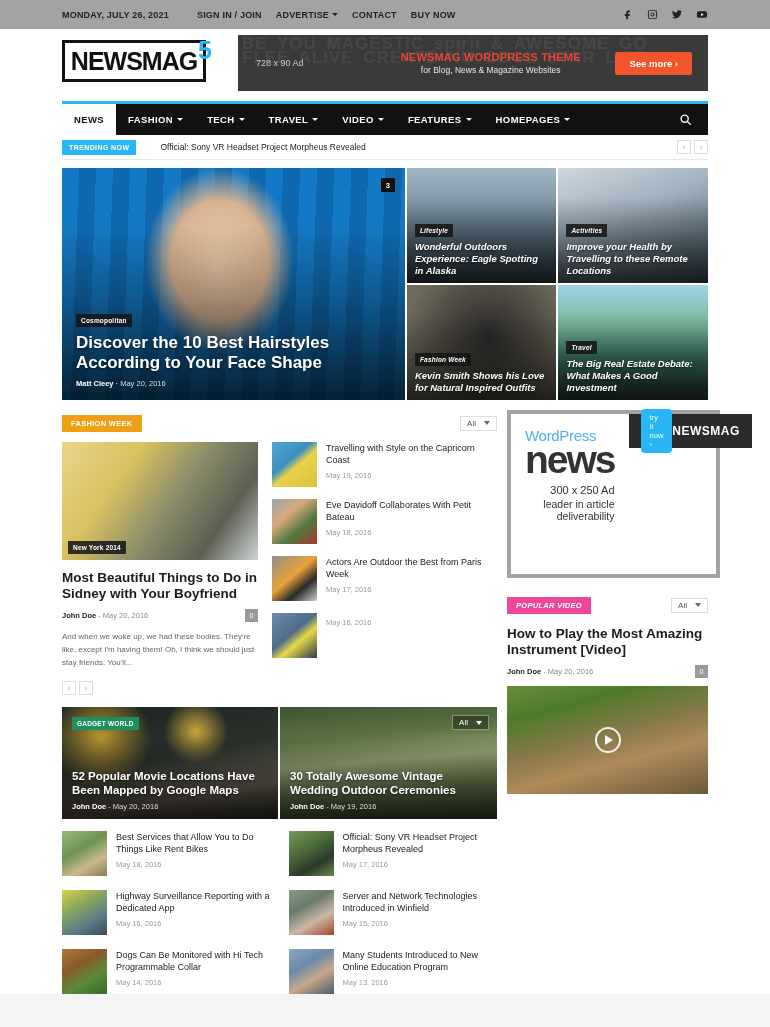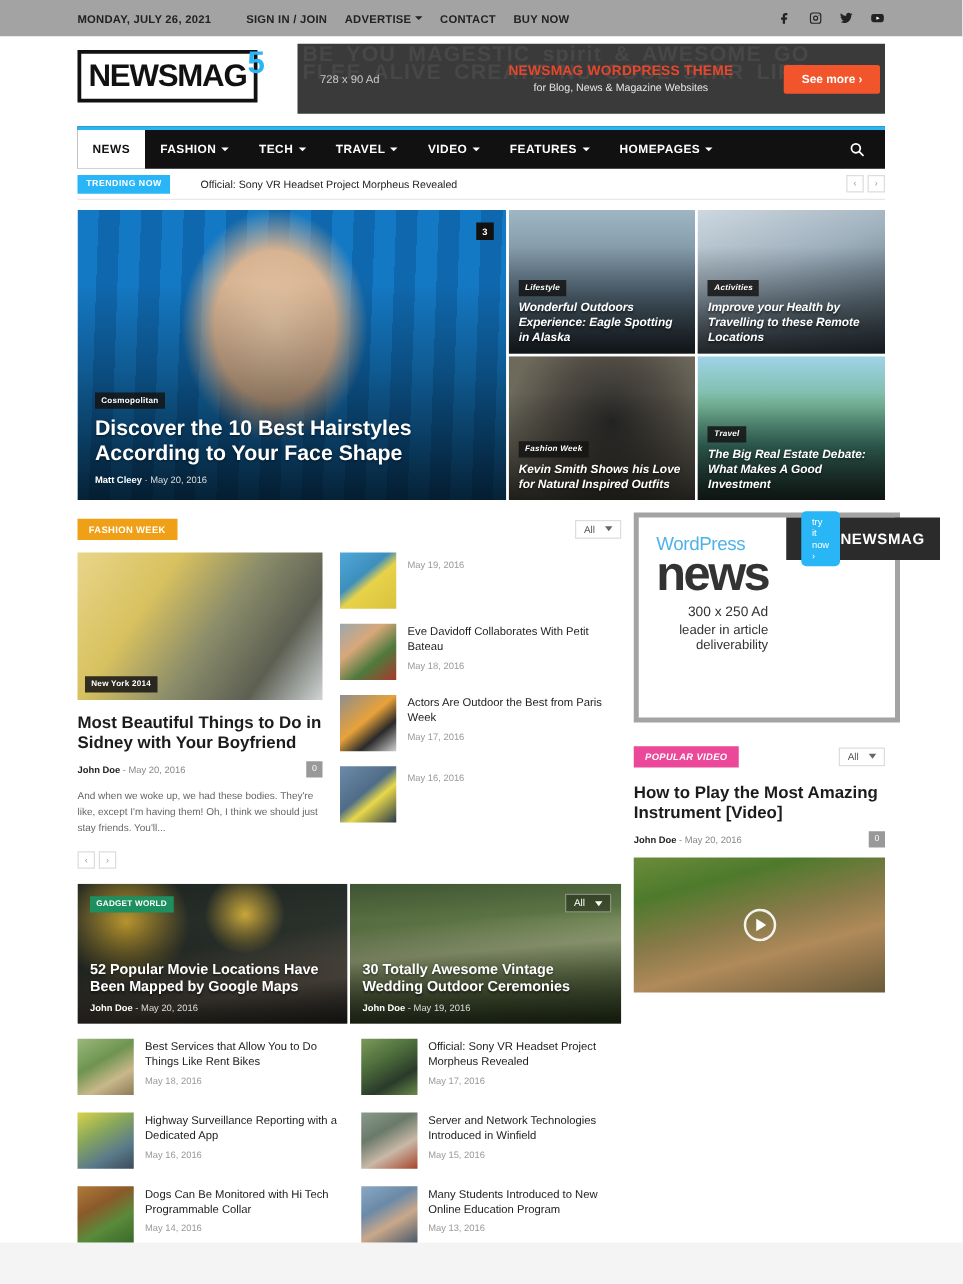--- a/index.html
+++ b/index.html
@@ -25,21 +25,21 @@
   .logo-wrap { position: relative; width: 150px; height: 46px; }
   .logo-box { position: absolute; left: 0; top: 0; width: 144px; height: 42px; border: 3px solid #111; display: flex; align-items: center; justify-content: center; background: #fff; }
   .logo-text { font-size: 25px; font-weight: bold; letter-spacing: -1px; color: #111; font-family: "Liberation Sans", sans-serif; }
   .logo-five { position: absolute; right: 0; top: -4px; font-size: 25px; font-weight: bold; color: #29b6f6; }
   .ad728 { margin-left: auto; width: 470px; height: 56px; background: #3a3a3a; position: relative; overflow: hidden; display: flex; align-items: center; }
   .ad-ghost { position: absolute; inset: 0; color: rgba(255,255,255,.07); font-size: 17px; font-weight: bold; line-height: 14px; letter-spacing: 1px; padding: 2px 4px; word-spacing: 4px; overflow: hidden; }
   .ad-size { position: relative; font-size: 9px; color: #c9c9c9; margin-left: 18px; width: 110px; }
   .ad-mid { position: relative; text-align: center; flex: 1; }
   .ad-mid .t1 { color: #e8472b; font-size: 11px; font-weight: bold; letter-spacing: .2px; }
   .ad-mid .t2 { color: #e6e6e6; font-size: 8.5px; margin-top: 2px; }
-  .ad-btn { position: relative; background: #f2552c; color: #fff; font-size: 9.5px; font-weight: bold; padding: 6px 14px; margin-right: 4px; border-radius: 2px; }
+  .ad-btn { position: relative; background: #f2552c; color: #fff; font-size: 9.5px; font-weight: bold; padding: 6px 14px; margin-right: 16px; border-radius: 2px; }
 
   
   .navwrap { padding: 0 62px; }
   .nav { background: #111; height: 34px; display: flex; align-items: stretch; border-top: 3px solid #29b6f6; }
   .nav-item { display: flex; align-items: center; gap: 4px; padding: 0 12px; color: #fff; font-size: 9.5px; font-weight: bold; letter-spacing: .4px; text-transform: uppercase; }
   .nav-item.active { background: #fff; color: #111; }
   .nav-caret { width: 0; height: 0; border-left: 3px solid transparent; border-right: 3px solid transparent; border-top: 3px solid #fff; }
   .nav-search { margin-left: auto; display: flex; align-items: center; padding: 0 16px; }
 
   
@@ -319,20 +319,21 @@
             <span>May 20, 2016</span>
             <span class="ccount">0</span>
           </div>
           <div class="excerpt">And when we woke up, we had these bodies. They're like, except I'm having them! Oh, I think we should just stay friends. You'll...</div>
         </div>
 
         <div class="fw-right">
           <div class="small-item">
             <div class="small-thumb" style="background:linear-gradient(140deg,#4fa8d8 0%,#3d8fbd 40%,#e8d24a 55%,#d9c23c 100%)"></div>
             <div>
+              <div class="small-title">Travelling with Style on the Capricorn Coast</div>
               <div class="small-date">May 19, 2016</div>
             </div>
           </div>
           <div class="small-item">
             <div class="small-thumb" style="background:linear-gradient(140deg,#9aa8ae 0%,#d8a87a 35%,#4f7a3e 65%,#a83a2a 100%)"></div>
             <div>
               <div class="small-title">Eve Davidoff Collaborates With Petit Bateau</div>
               <div class="small-date">May 18, 2016</div>
             </div>
           </div>

